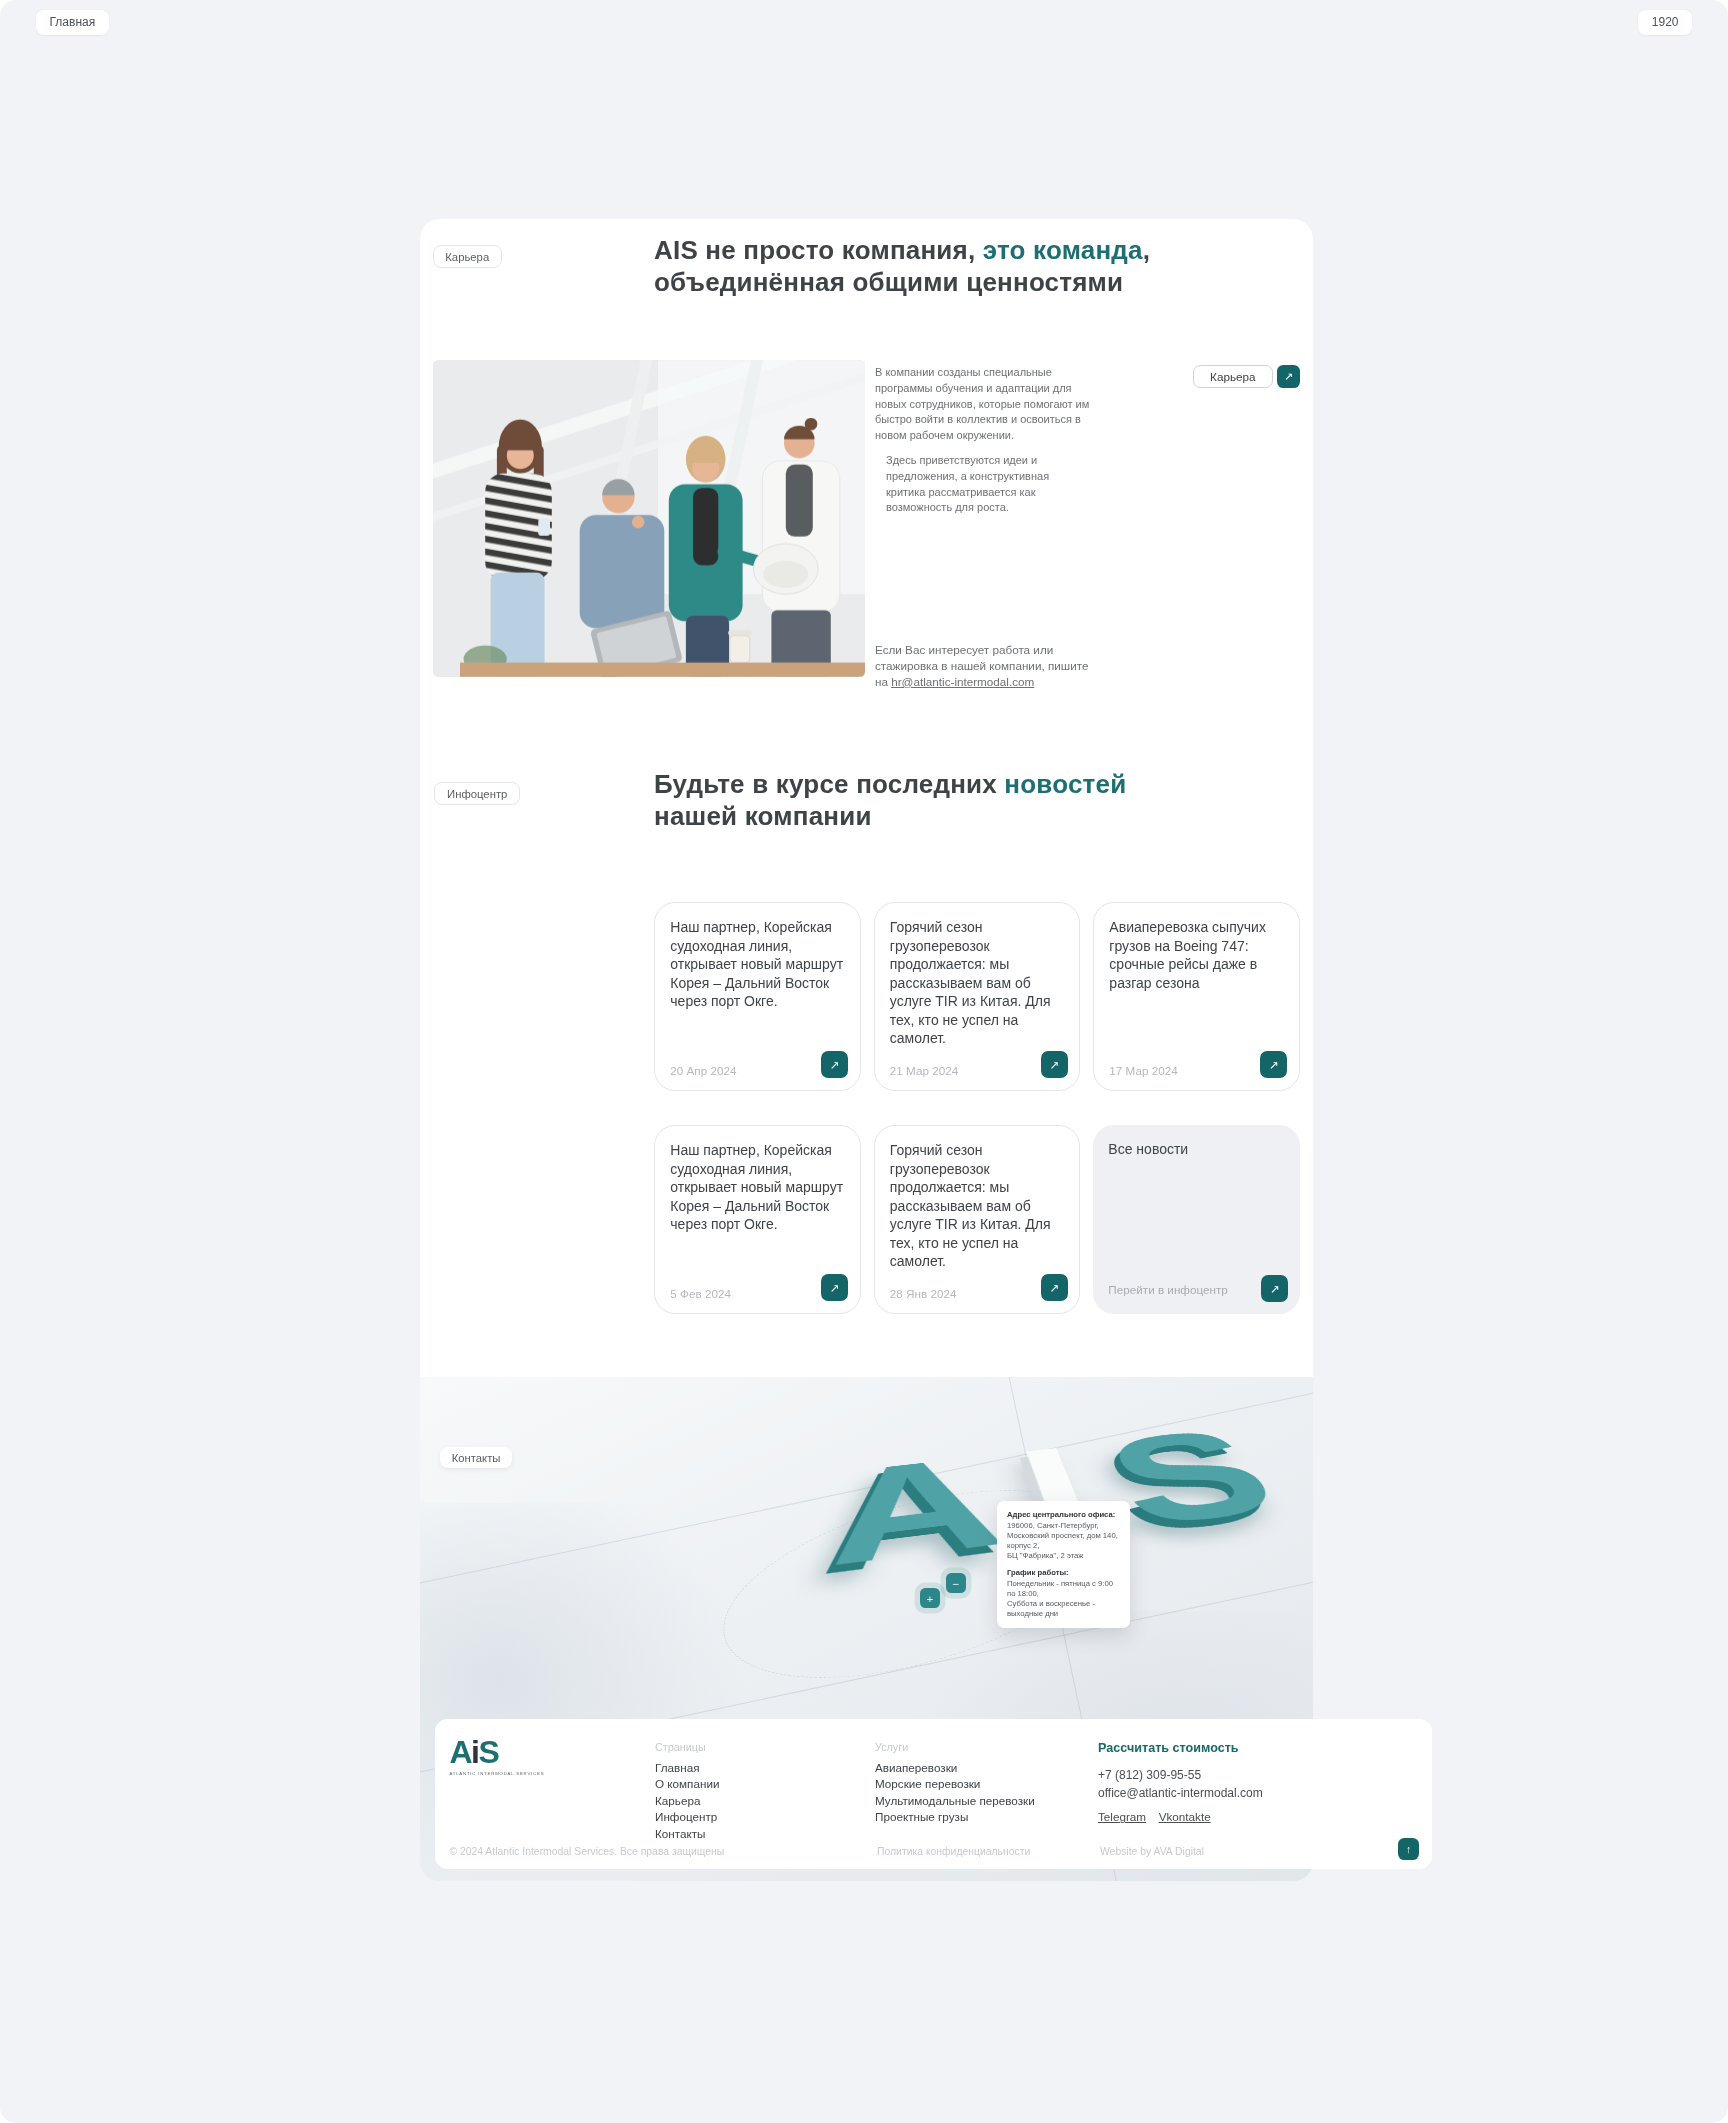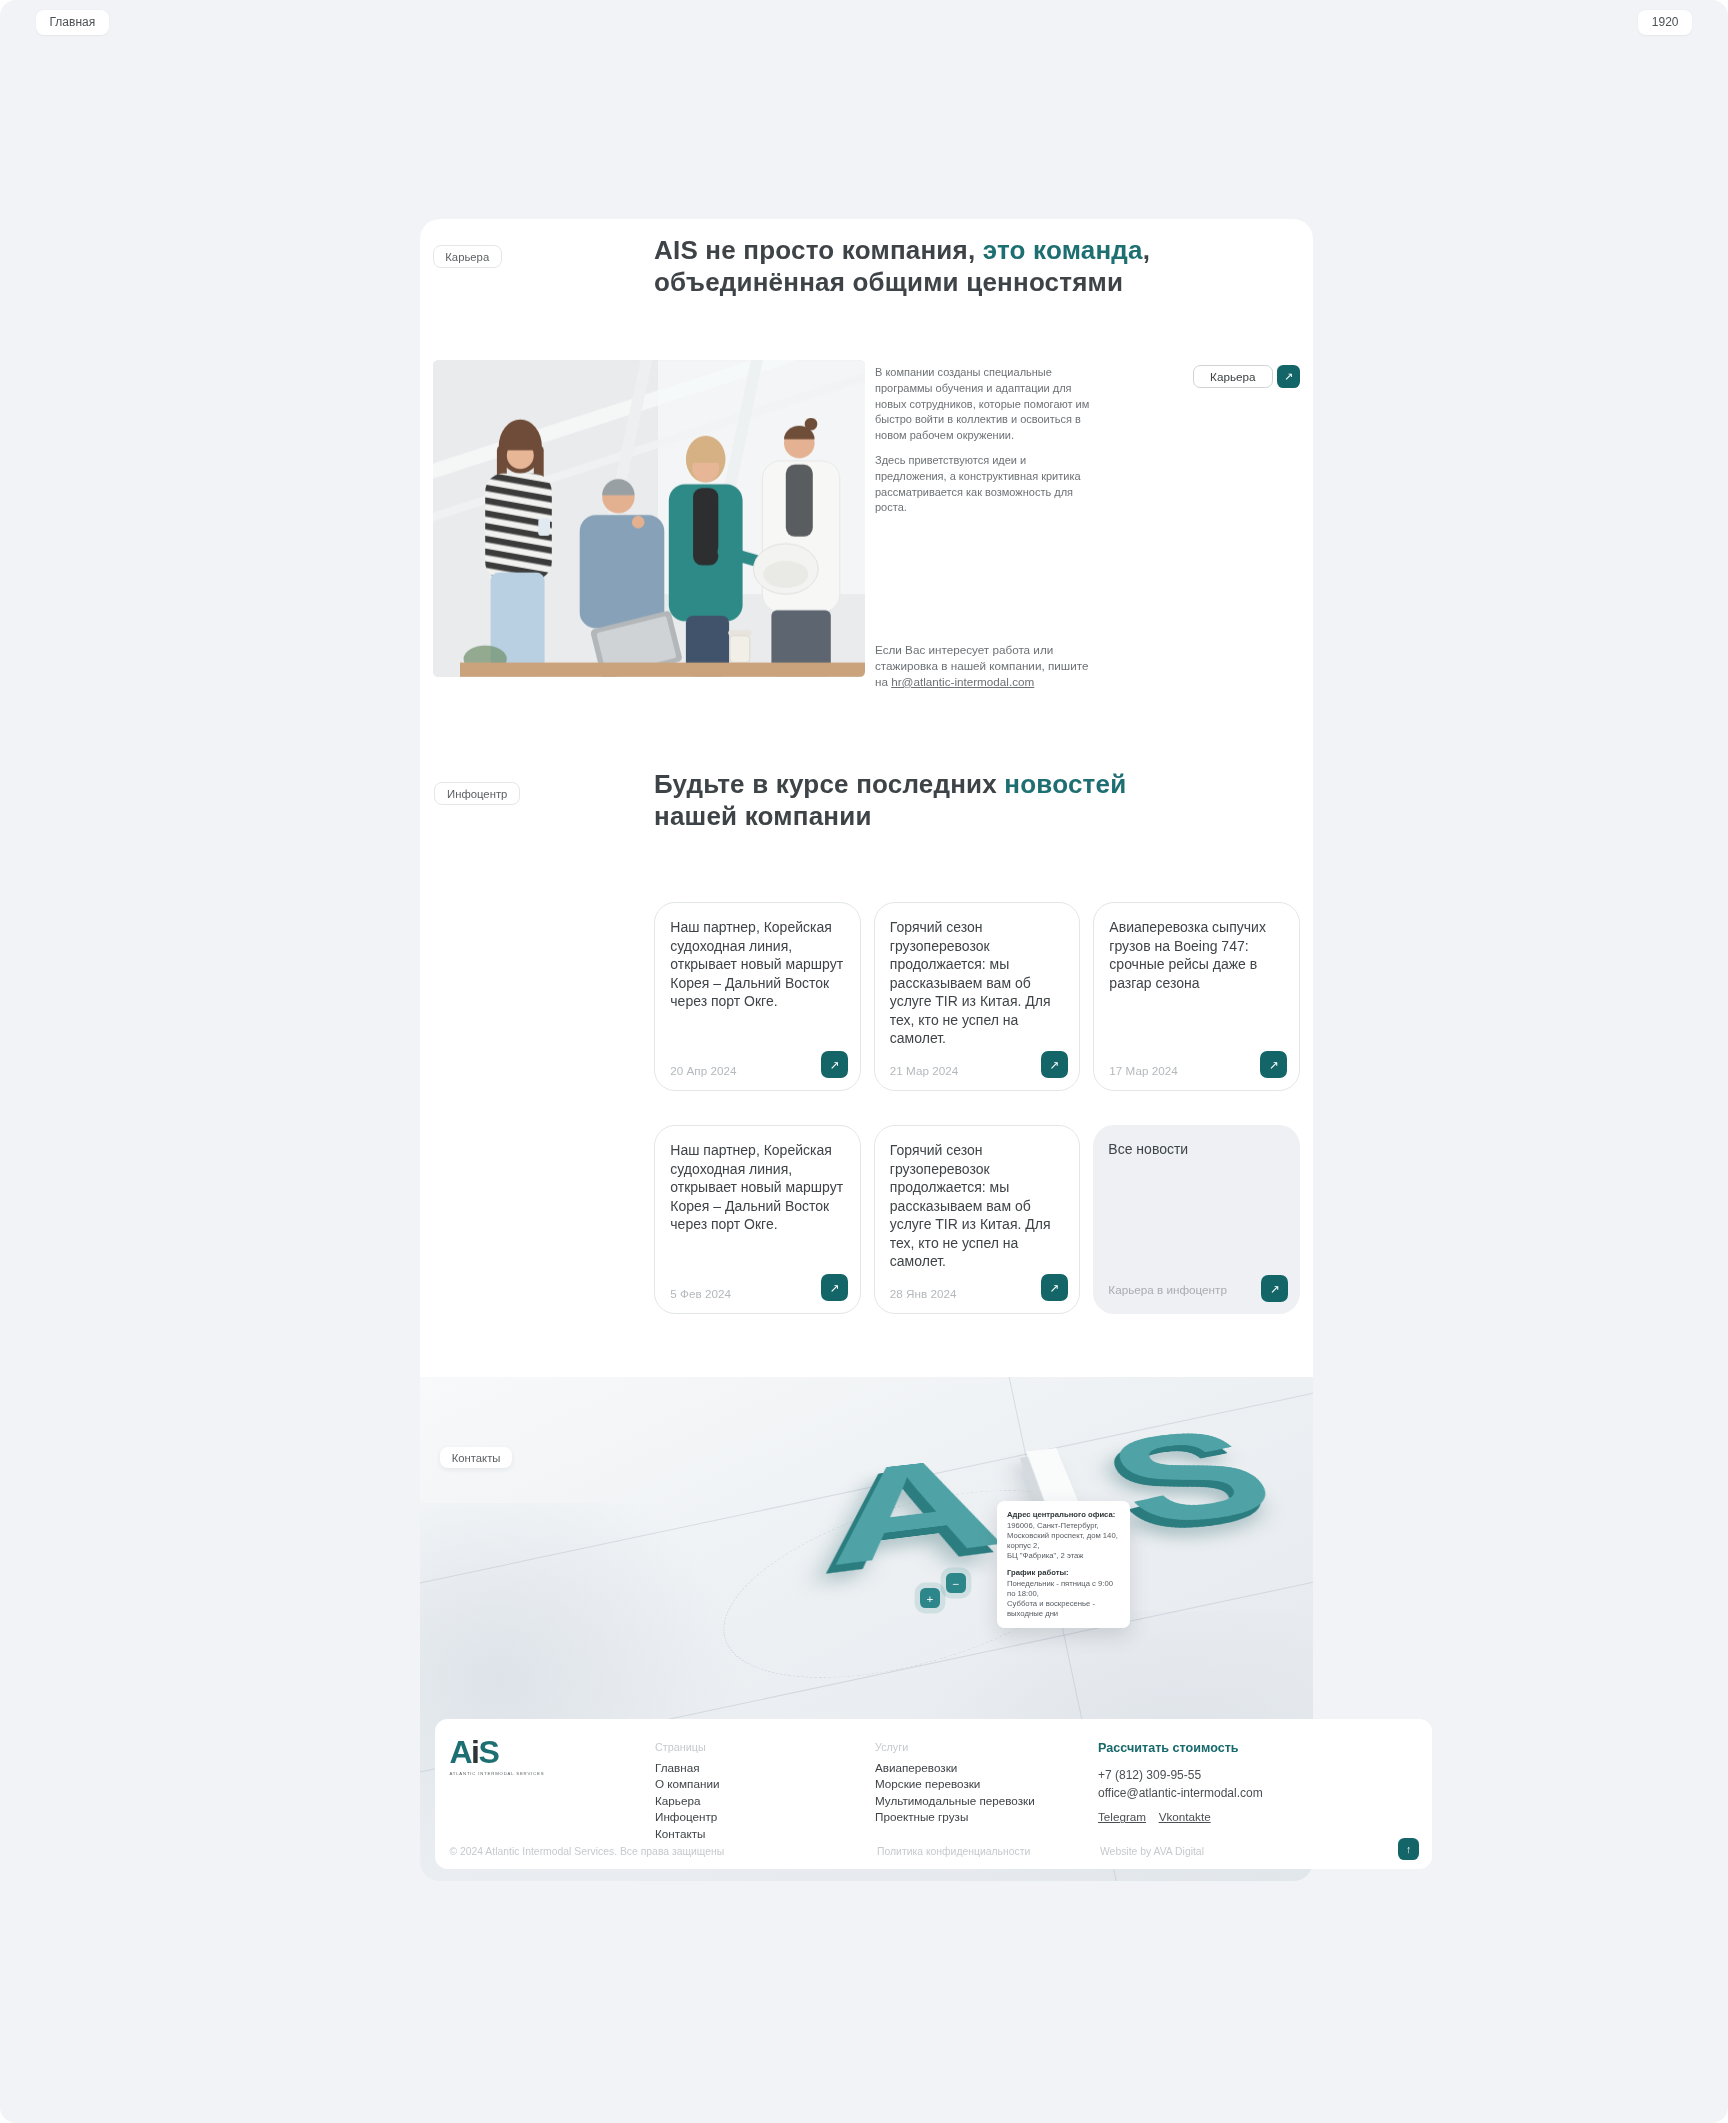--- a/index.html
+++ b/index.html
@@ -23,21 +23,21 @@
   .h2{position:absolute;left:234px;font-size:26px;line-height:32px;font-weight:600;color:#3d4346;letter-spacing:0.2px;}
   #career-heading{top:15.3px;width:558px;}
   #news-heading{top:549px;width:558px;}
   .accent{color:#1d6f72;}
   .h-line2{display:block;}
 
   .photo{position:absolute;left:12.6px;top:141px;width:432px;height:317px;border-radius:5.4px;overflow:hidden;background:#e9ebec;}
   .photo svg{display:block;}
 
   .career-text{position:absolute;left:455px;top:146px;width:216px;font-size:11px;line-height:15.8px;color:#6d7276;}
-  .career-text p + p{margin-top:9px;}
+  .career-text p + p{margin-top:9px;margin-left:11px;}
 
   .career-cta{position:absolute;right:12.6px;top:146px;display:flex;gap:4.5px;align-items:center;}
   .cta-pill{height:23.4px;display:flex;align-items:center;border:0.9px solid #cfd3d6;border-radius:7.2px;padding:0 16px;font-size:11.7px;color:#3c4245;background:#fff;cursor:pointer;}
   .sq-btn{width:23.4px;height:23.4px;border-radius:6.3px;background:#136568;color:#fff;display:flex;align-items:center;justify-content:center;font-size:10.8px;cursor:pointer;}
 
   .career-note{position:absolute;left:455px;top:423px;width:227px;font-size:11.7px;line-height:15.8px;color:#6d7276;}
   .link-email{color:#6d7276;text-decoration:underline;cursor:pointer;}
 
   
   .grid{position:absolute;left:234px;top:683px;width:646px;display:grid;grid-template-columns:repeat(3,1fr);gap:34px 12.6px;}
@@ -225,21 +225,21 @@
         </div>
         <div class="ncard">
           <h3>Горячий сезон грузоперевозок продолжается: мы рассказываем вам об услуге TIR из Китая. Для тех, кто не успел на самолет.</h3>
           <div class="date">28 Янв 2024</div>
           <div class="go">
               <span>↗</span>
             </div>
         </div>
         <div class="ncard more">
           <h3>Все новости</h3>
-          <div class="golink">Карьера в инфоцентр</div>
+          <div class="golink">Перейти в инфоцентр</div>
           <div class="go">
               <span>↗</span>
             </div>
         </div>
       </div>
     </div>
 
     <div class="map">
       <div class="terrain1"></div>
       <div class="terrain2"></div>

